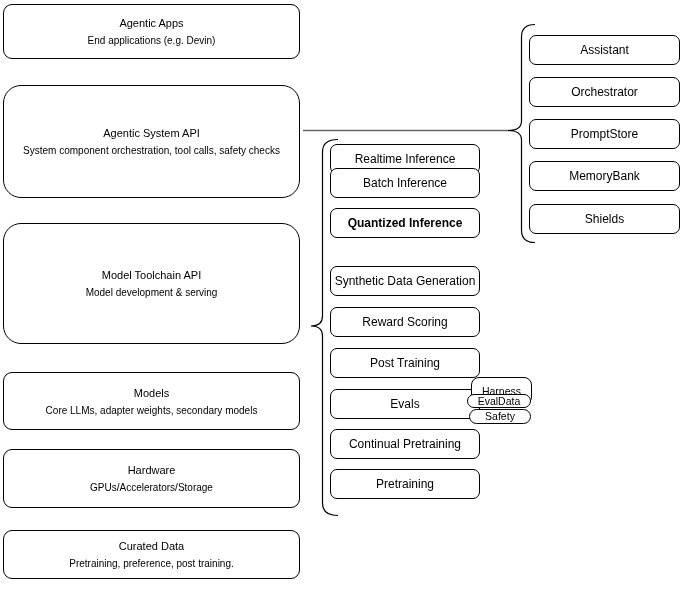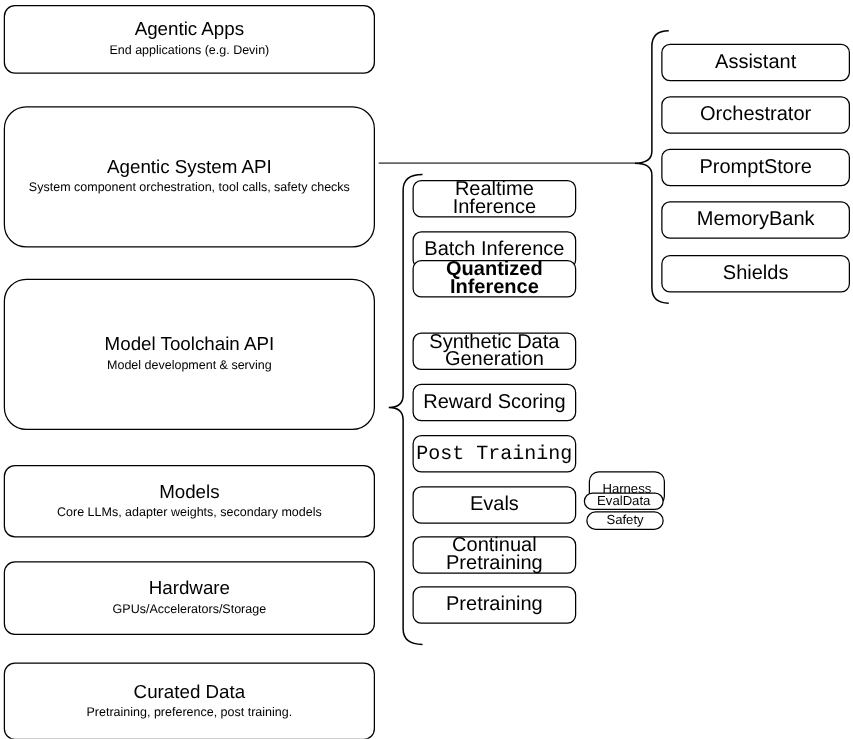--- a/index.html
+++ b/index.html
@@ -18,37 +18,37 @@
     position:absolute;
     box-sizing:border-box;
     background:#ffffff;
     border:1px solid #000000;
     display:flex;
     flex-direction:column;
     justify-content:center;
     align-items:center;
     text-align:center;
   }
-  .node-title{font-size:15px;line-height:15px;}
+  .node-title{font-size:11px;line-height:15px;}
   .node-subtitle{font-size:10px;line-height:12px;margin-top:4px;}
-  .small-label{font-size:16px;line-height:14px;}
+  .small-label{font-size:12px;line-height:14px;}
 
   
   .left-node{left:3px;width:297px;}
   #ln0{top:4px;height:55px;border-radius:9px;}
   #ln1{top:85px;height:113px;border-radius:18px;}
   #ln2{top:223px;height:121px;border-radius:18px;}
   #ln3{top:372px;height:58px;border-radius:9px;}
   #ln4{top:449px;height:59px;border-radius:9px;}
-  #ln5{top:530px;height:62px;border-radius:9px;}
+  #ln5{top:530px;height:49px;border-radius:9px;}
 
   
-  .mid-node{left:330px;width:131px;height:30px;border-radius:7px;}
-  #mn0{top:144px;} #mn1{top:185px;text-align:center;} #mn2{top:208px;font-weight:bold;}
-  #mn3{top:266px;} #mn4{top:307px;} #mn5{top:348px;font-family:Liberation Mono, monospace;}
+  .mid-node{left:330px;width:150px;height:30px;border-radius:7px;}
+  #mn0{top:144px;} #mn1{top:168px;text-align:center;} #mn2{top:208px;font-weight:bold;}
+  #mn3{top:266px;} #mn4{top:307px;} #mn5{top:348px;}
   #mn6{top:389px;} #mn7{top:429px;} #mn8{top:469px;}
 
   
   .pill{
     position:absolute;
     box-sizing:border-box;
     background:#ffffff;
     border:1px solid #000000;
     border-radius:8px;
     display:flex;align-items:center;justify-content:center;

